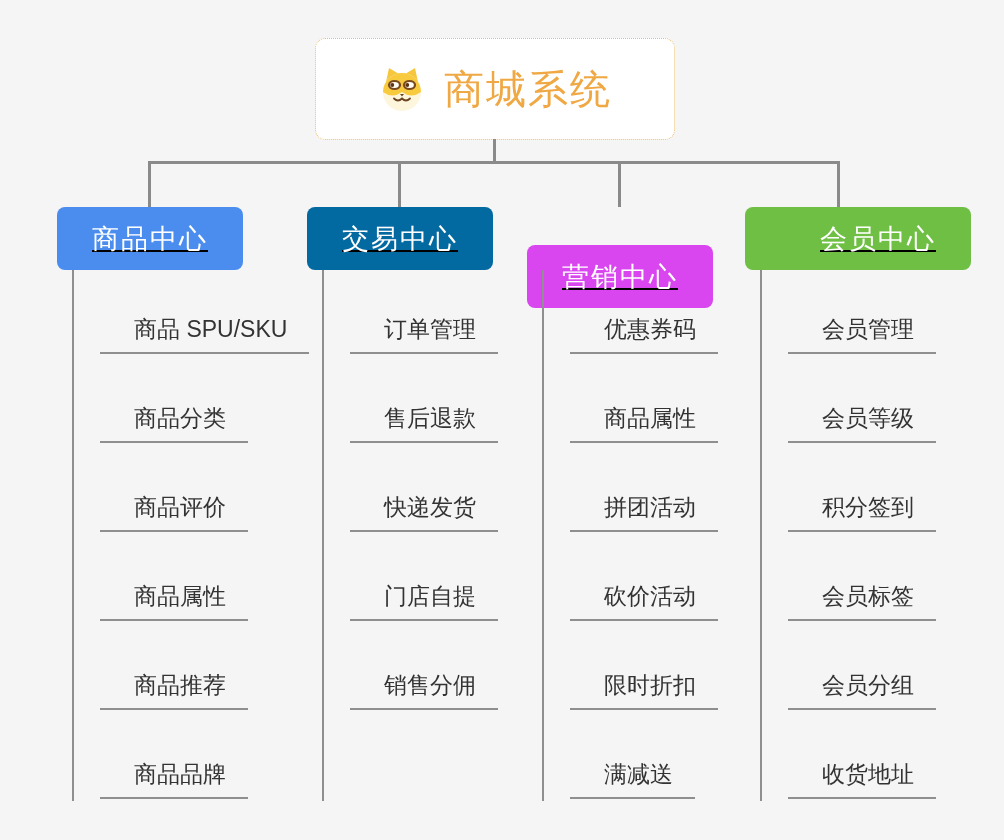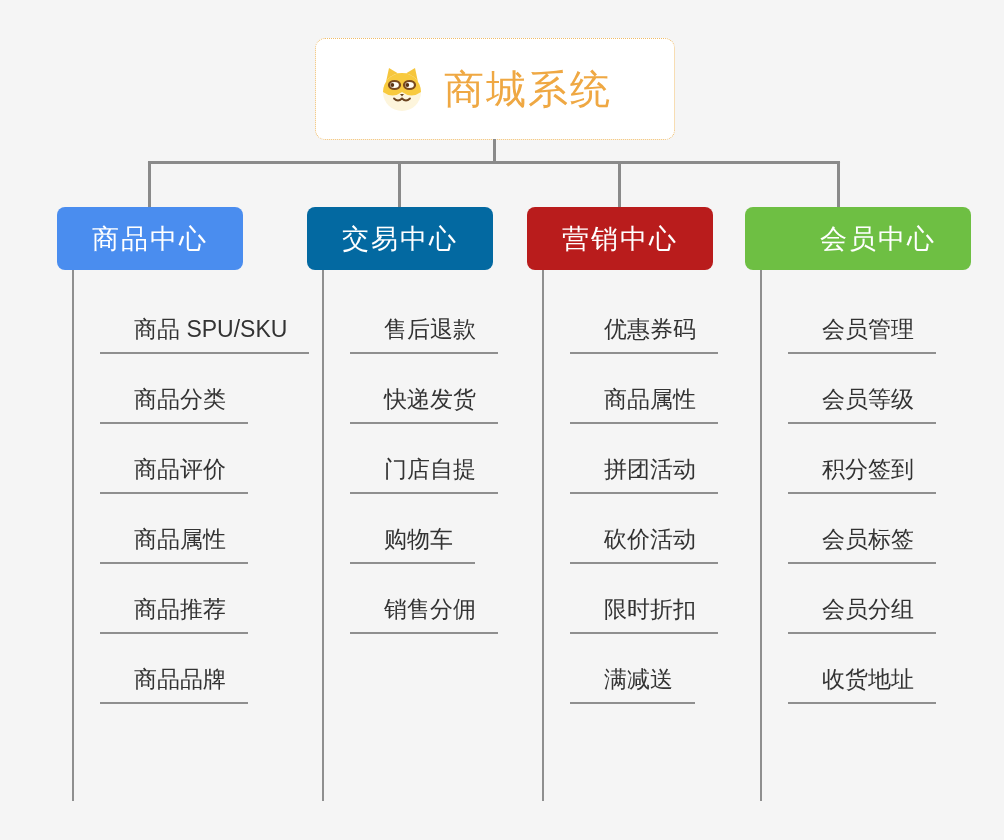--- a/index.html
+++ b/index.html
@@ -36,28 +36,28 @@
   
   .branch{position:absolute;top:207px;width:240px;height:600px;}
   .col-0{left:57px;}
   .col-1{left:307px;}
   .col-2{left:527px;}
   .col-3{left:745px;}
 
   .branch-node{
     position:absolute;left:0;top:0;width:186px;height:63px;
     border-radius:8px;
-    display:flex;align-items:center;justify-content:center;
+    display:flex;align-items:center;justify-content:center;text-decoration:underline;
   }
   .branch-label{font-size:27px;color:#ffffff;letter-spacing:2px;white-space:nowrap;}
 
   .trunk{position:absolute;left:15px;top:63px;width:2px;height:531px;background:#8f8f8f;}
 
   .leaves{position:absolute;left:15px;top:63px;}
-  .leaf{height:70px;display:flex;align-items:flex-end;}
+  .leaf{height:89px;display:flex;align-items:flex-end;}
   .leaf:first-child{height:84px;}
   .leaf-label{
     display:inline-block;white-space:nowrap;
     font-size:23px;color:#333333;line-height:1.2;
     padding:0 22px 8px 34px;
     border-bottom:2px solid #8f8f8f;
     margin-left:28px;
   }
 </style>
 </head>
@@ -115,39 +115,39 @@
     </div>
   </div>
 
   <div class="branch col-1">
     <div class="branch-node" style="background: #0369a1;">
       <span class="branch-label">交易中心</span>
     </div>
     <div class="trunk"></div>
     <div class="leaves">
       <div class="leaf">
+          <span class="leaf-label">订单管理</span>
+        </div>
+      <div class="leaf">
           <span class="leaf-label">售后退款</span>
         </div>
       <div class="leaf">
           <span class="leaf-label">快递发货</span>
         </div>
       <div class="leaf">
           <span class="leaf-label">门店自提</span>
         </div>
       <div class="leaf">
-          <span class="leaf-label">购物车</span>
-        </div>
-      <div class="leaf">
           <span class="leaf-label">销售分佣</span>
         </div>
     </div>
   </div>
 
   <div class="branch col-2">
-    <div class="branch-node" style="background: #b91c1c;">
+    <div class="branch-node" style="background: #d946ef; margin-top: 38px;">
       <span class="branch-label">营销中心</span>
     </div>
     <div class="trunk"></div>
     <div class="leaves">
       <div class="leaf">
           <span class="leaf-label">优惠券码</span>
         </div>
       <div class="leaf">
           <span class="leaf-label">商品属性</span>
         </div>

